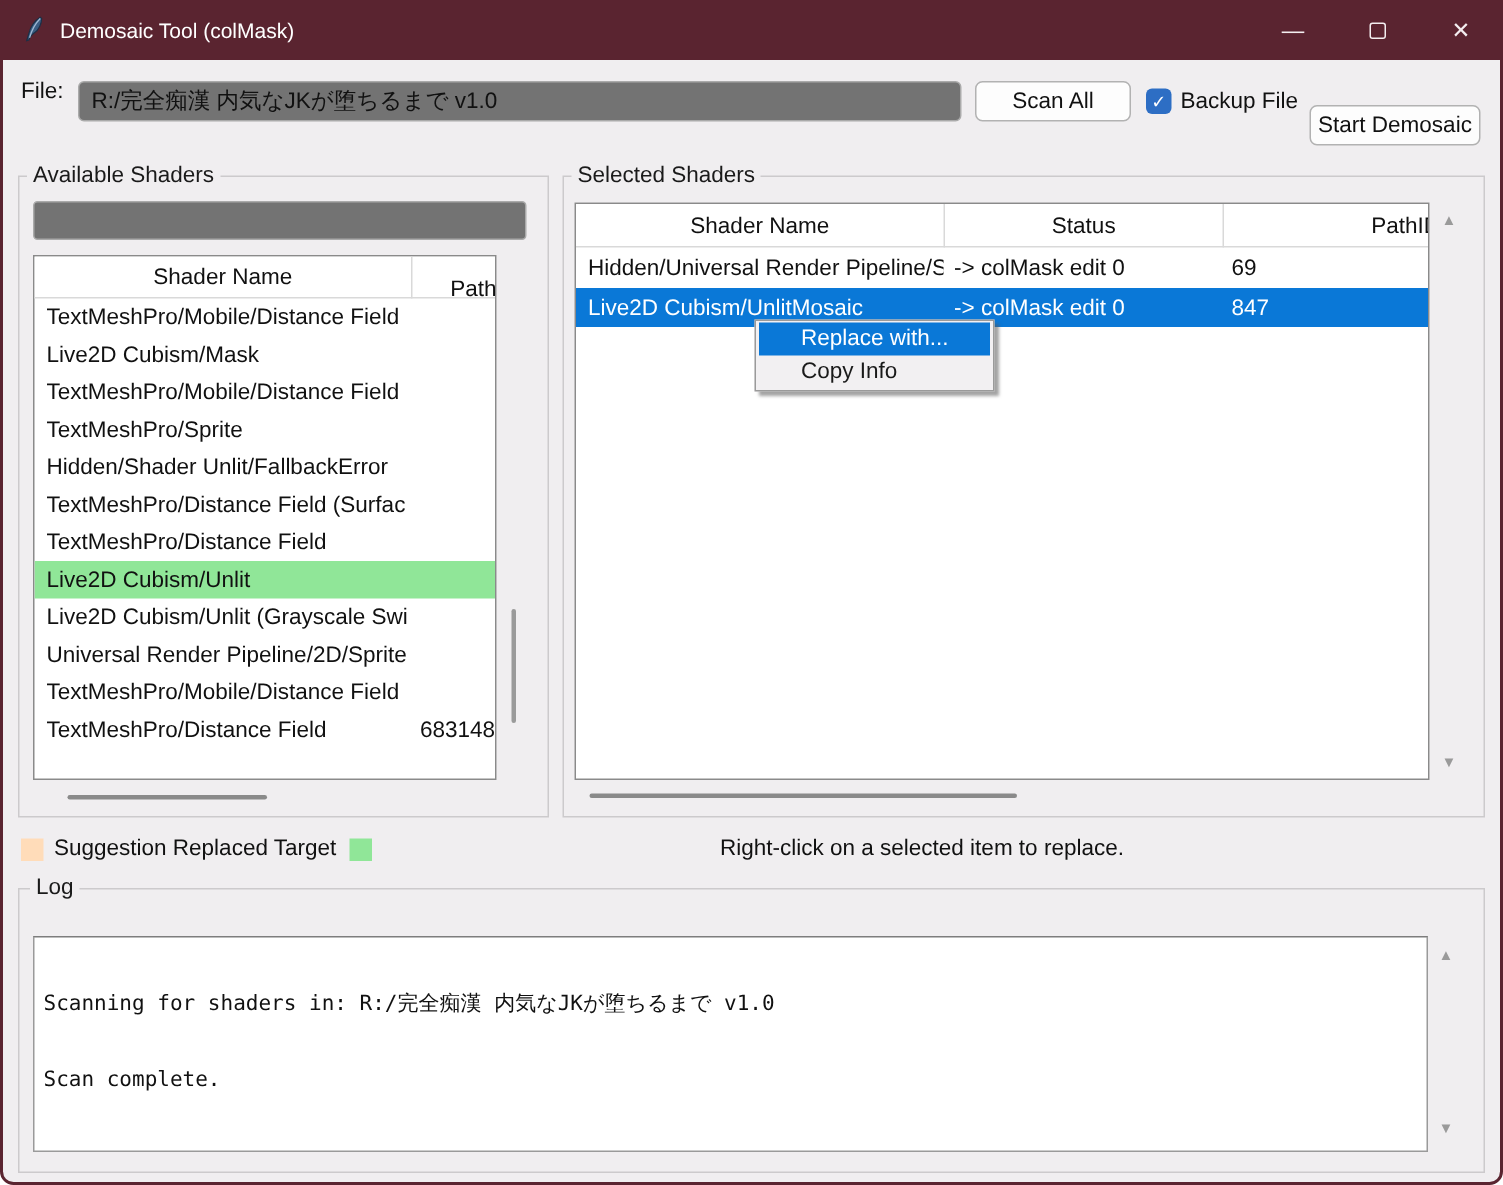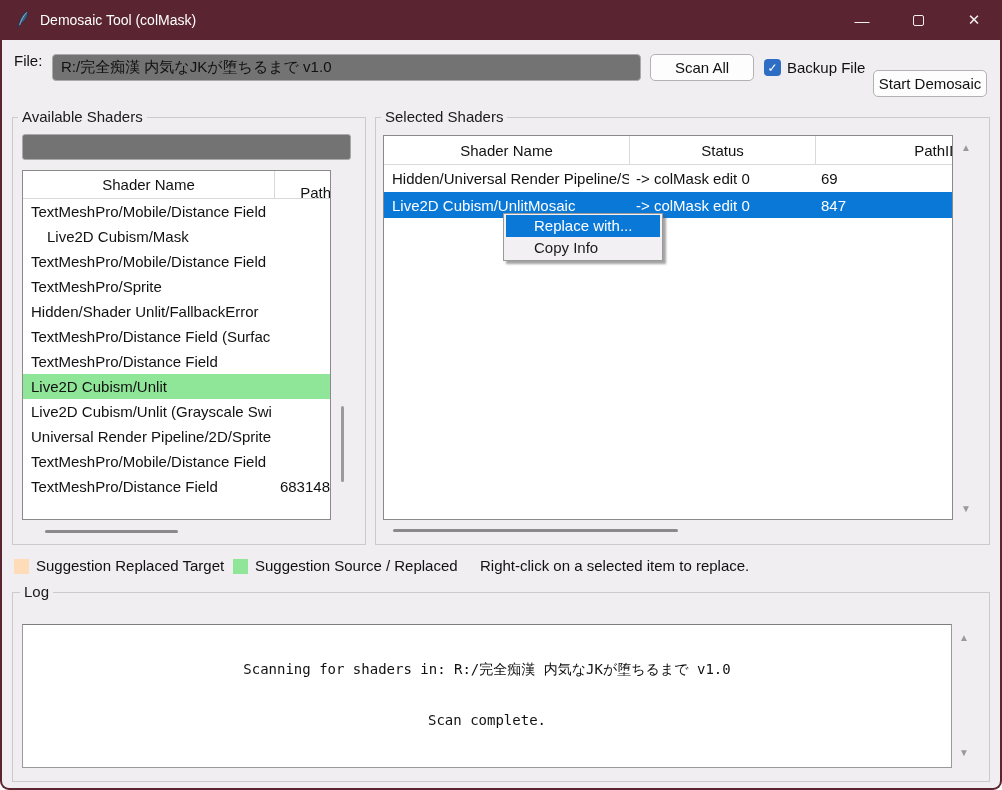--- a/index.html
+++ b/index.html
@@ -109,21 +109,21 @@
     <div class="thead" style="height:28px;">
       <div class="hcell" style="left:0; width:251px; justify-content:center;">Shader Name</div>
       <div class="hdiv" style="left:251px; height:28px;"></div>
       <div class="hcell" style="left:252px; width:57px; justify-content:flex-end; padding-right:1px;margin-top:16px;">Path</div>
     </div>
 
     <div class="trow" style="top:28px; height:25px;">
       <span class="cell" style="left:8px; width:243px;">TextMeshPro/Mobile/Distance Field</span>
     </div>
     <div class="trow" style="top:53px; height:25px;">
-      <span class="cell" style="left:24px; width:243px;">Live2D Cubism/Mask</span>
+      <span class="cell" style="left:8px; width:243px;">Live2D Cubism/Mask</span>
     </div>
     <div class="trow" style="top:78px; height:25px;">
       <span class="cell" style="left:8px; width:243px;">TextMeshPro/Mobile/Distance Field</span>
     </div>
     <div class="trow" style="top:103px; height:25px;">
       <span class="cell" style="left:8px; width:243px;">TextMeshPro/Sprite</span>
     </div>
     <div class="trow" style="top:128px; height:25px;">
       <span class="cell" style="left:8px; width:243px;">Hidden/Shader Unlit/FallbackError</span>
     </div>
@@ -181,26 +181,25 @@
   <div class="hthumb" style="left:393px; top:529px; width:285px; height:3px;"></div>
 
   <div class="ctxmenu">
     <div class="ctxitem hl">Replace with...</div>
     <div class="ctxitem">Copy Info</div>
   </div>
 
   <span class="swatch" style="left:14px; top:559px; background:#ffdcb9;"></span>
   <span class="lbl" style="left:36px; top:555px; height:22px; line-height:22px;">Suggestion Replaced Target</span>
   <span class="swatch" style="left:233px; top:559px; background:#90e698;"></span>
-  <span class="lbl" style="left:255px; top:555px; height:22px; line-height:22px;">Suggestion Source / Replaced</span>
   <span class="lbl" style="left:480px; top:555px; height:22px; line-height:22px;">Right-click on a selected item to replace.</span>
 
   <div class="groupbox" style="left:12px; top:592px; width:978px; height:190px;"></div>
   <span class="grouplabel" style="left:20px; top:583px;">Log</span>
 
-  <div class="logarea" style="left:22px; top:624px; width:930px; height:144px;text-align:center;">
+  <div class="logarea" style="left:22px; top:624px; width:930px; height:144px;">
     <div>Scanning for shaders in: R:/完全痴漢 内気なJKが堕ちるまで v1.0</div>
     <div>Scan complete.</div>
   </div>
   <span class="sarrow" style="left:956px; top:629px;">▲</span>
   <span class="sarrow" style="left:956px; top:744px;">▼</span>
 
 </div>
 
 </body></html>

